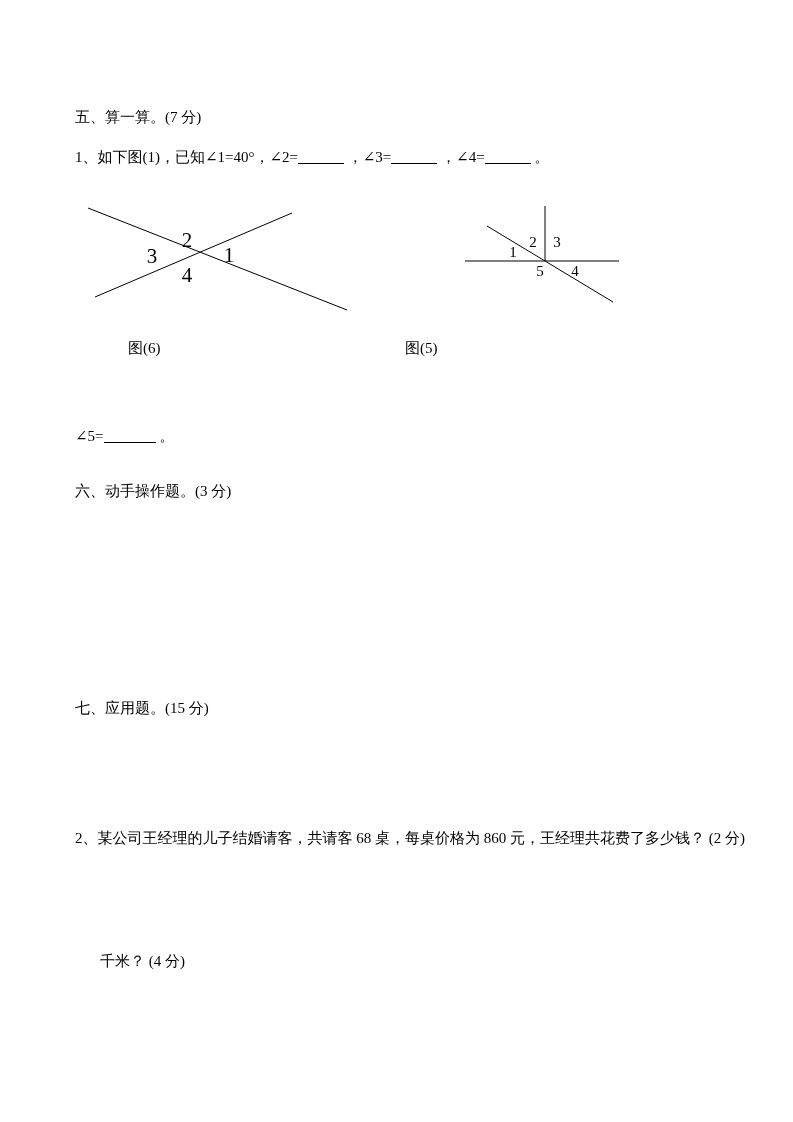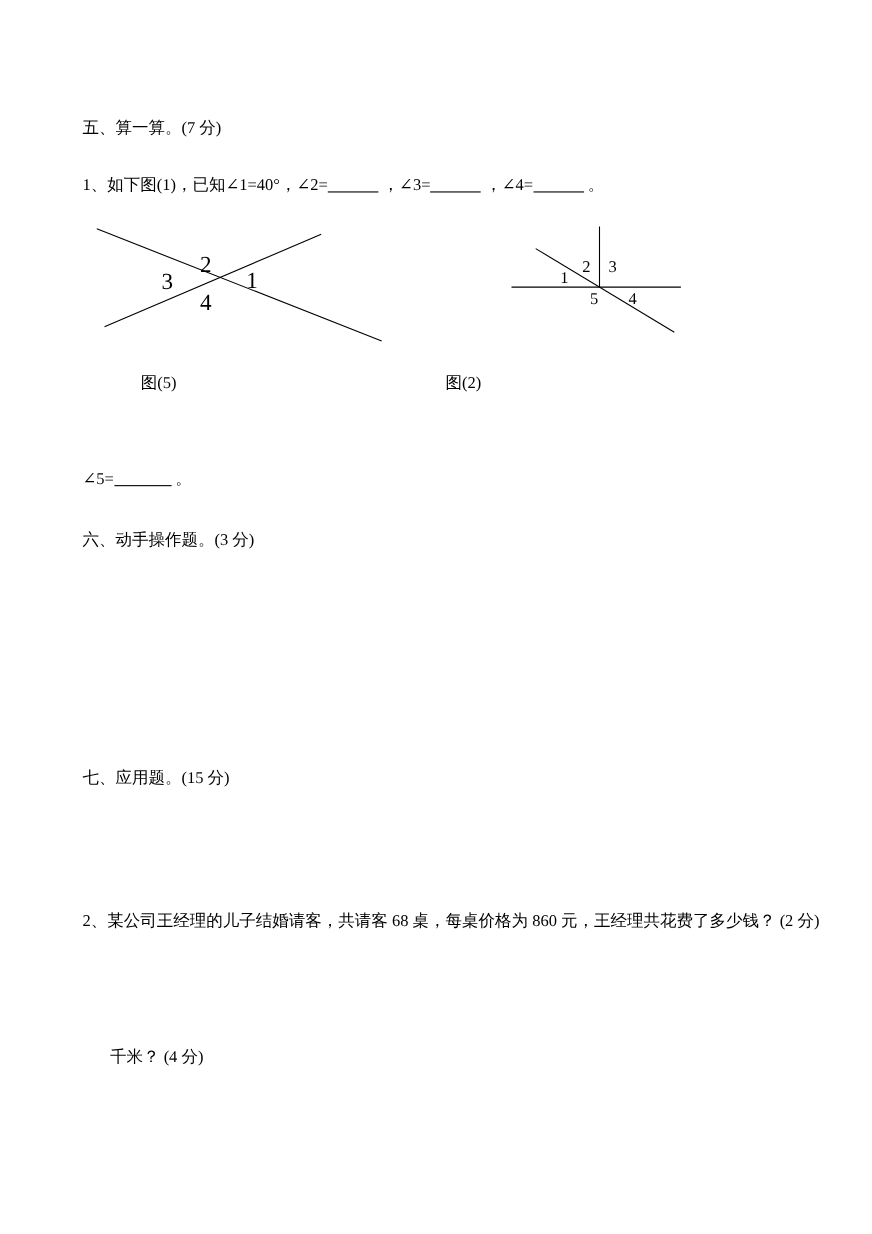--- a/index.html
+++ b/index.html
@@ -39,21 +39,21 @@
   .num-lg { font-size: 21px; }
   .num-sm { font-size: 15px; }
 </style>
 </head>
 <body>
 
 <div class="page">
 
   <div class="line" style="top:106px">五、算一算。(7 分)</div>
 
-  <div class="line" style="top:158px">
+  <div class="line" style="top:146px">
     <span>1、如下图(1)，已知∠1=40°，∠2=</span><span class="blank w46"></span><span> ，∠3=</span><span class="blank w46"></span><span> ，∠4=</span><span class="blank w46"></span><span> 。</span>
   </div>
 
   <svg class="diagram" width="570" height="130" viewBox="0 0 570 130">
 
     <g>
       <line x1="18" y1="13" x2="277" y2="115"></line>
       <line x1="25" y1="102" x2="222" y2="18"></line>
       <text class="num-lg" x="117" y="52" text-anchor="middle">2</text>
       <text class="num-lg" x="82" y="68" text-anchor="middle">3</text>
@@ -66,22 +66,22 @@
       <line x1="475" y1="11" x2="475" y2="66"></line>
       <line x1="417" y1="31" x2="543" y2="107"></line>
       <text class="num-sm" x="463" y="52" text-anchor="middle">2</text>
       <text class="num-sm" x="487" y="52" text-anchor="middle">3</text>
       <text class="num-sm" x="443" y="62" text-anchor="middle">1</text>
       <text class="num-sm" x="470" y="81" text-anchor="middle">5</text>
       <text class="num-sm" x="505" y="81" text-anchor="middle">4</text>
     </g>
   </svg>
 
-  <div class="caption" style="left:128px; top:339px">图(5)</div>
-  <div class="caption" style="left:405px; top:339px">图(2)</div>
+  <div class="caption" style="left:128px; top:339px">图(6)</div>
+  <div class="caption" style="left:405px; top:339px">图(5)</div>
 
   <div class="line" style="top:425px">
     <span>∠5=</span><span class="blank w52"></span><span> 。</span>
   </div>
 
   <div class="line" style="top:480px">六、动手操作题。(3 分)</div>
 
   <div class="line" style="top:697px">七、应用题。(15 分)</div>
   <div class="line" style="top:827px">2、某公司王经理的儿子结婚请客，共请客 68 桌，每桌价格为 860 元，王经理共花费了多少钱？ (2 分)</div>
   <div class="line" style="top:950px; left:100px">千米？ (4 分)</div>

